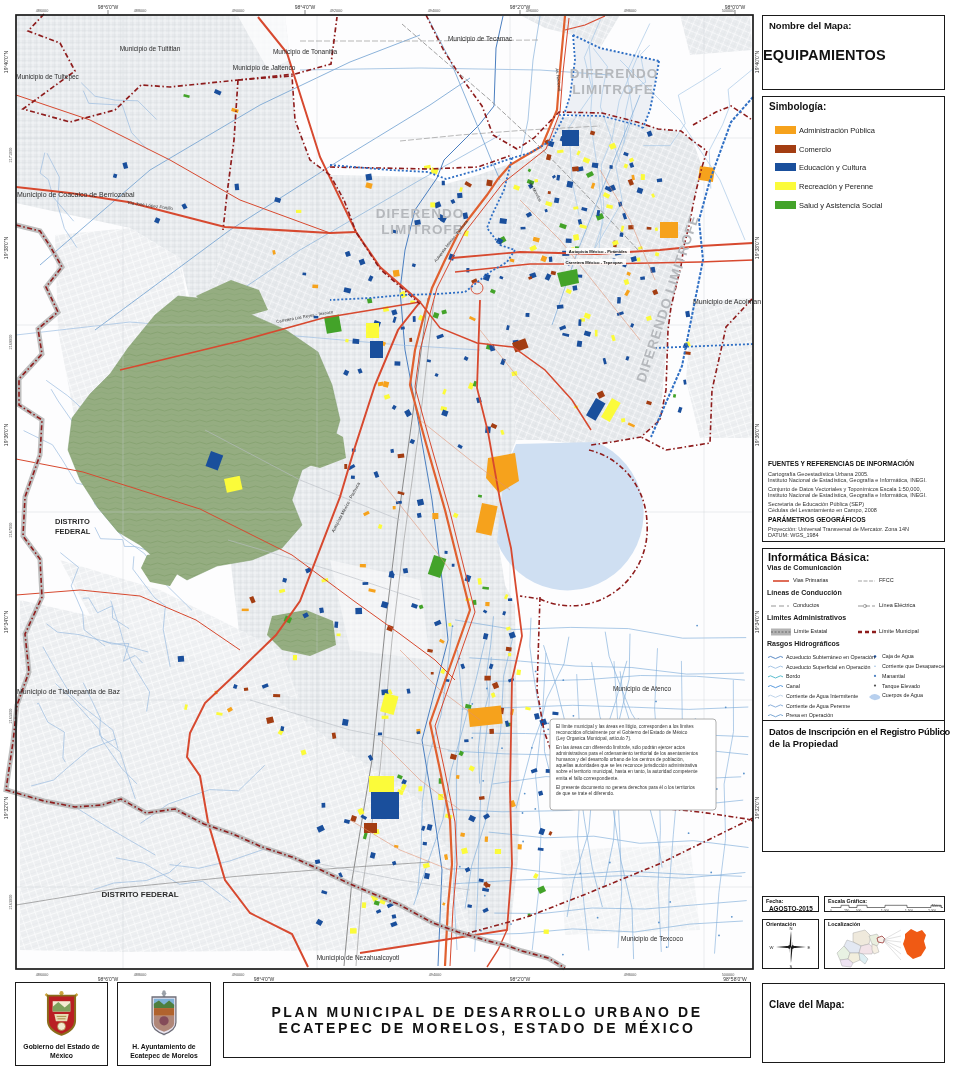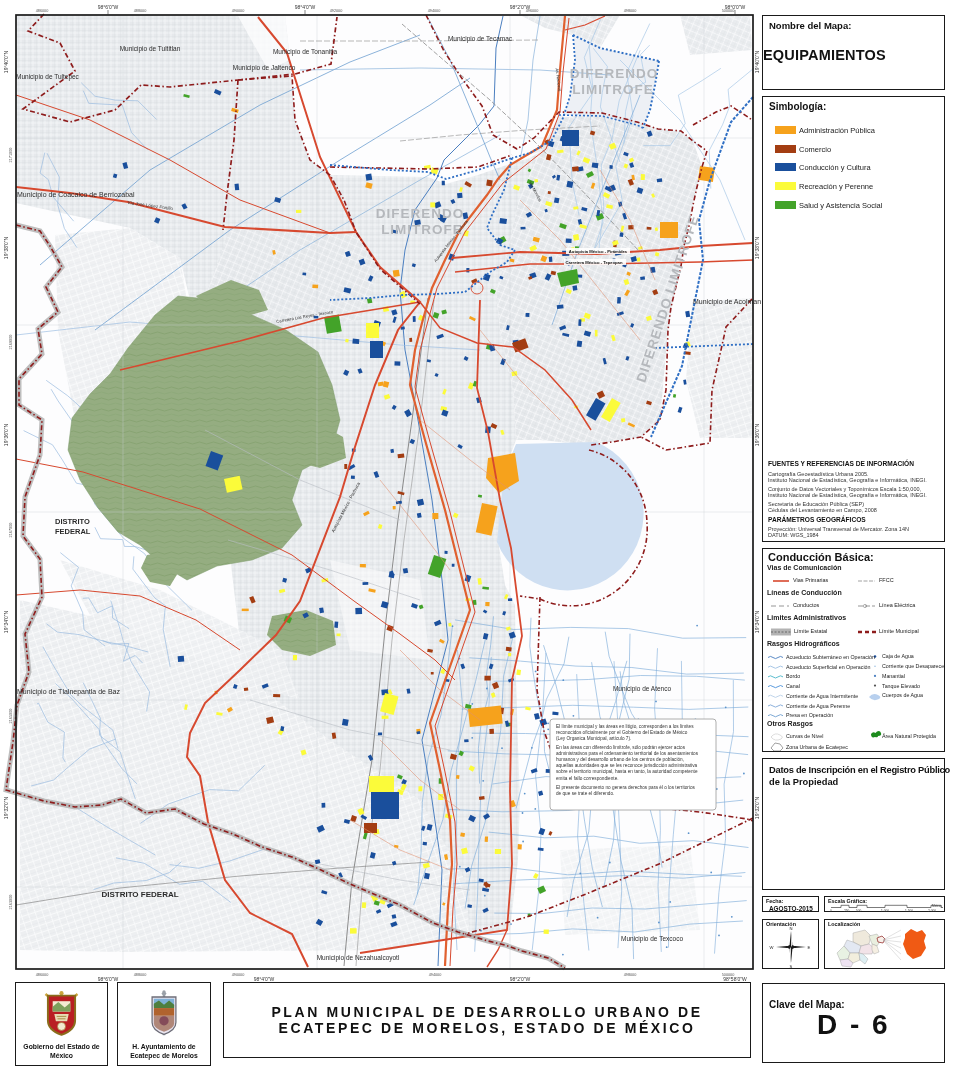--- a/index.html
+++ b/index.html
@@ -838,42 +838,42 @@
 
   <div class="ptitle" style="position:absolute;left:6px;top:4px;font-size:10px;">Simbología:</div>
 
   <div style="position:absolute;left:12px;top:29px;width:21px;height:8px;background:#f6a21c;"></div>
   <div style="position:absolute;left:36px;top:29px;font-size:7.5px;color:#222;white-space:nowrap;">Administración Pública</div>
 
   <div style="position:absolute;left:12px;top:48px;width:21px;height:8px;background:#a33d12;"></div>
   <div style="position:absolute;left:36px;top:48px;font-size:7.5px;color:#222;white-space:nowrap;text-align:right;">Comercio</div>
 
   <div style="position:absolute;left:12px;top:66px;width:21px;height:8px;background:#1a4f9c;"></div>
-  <div style="position:absolute;left:36px;top:66px;font-size:7.5px;color:#222;white-space:nowrap;">Conducción y Cultura</div>
+  <div style="position:absolute;left:36px;top:66px;font-size:7.5px;color:#222;white-space:nowrap;">Educación y Cultura</div>
 
   <div style="position:absolute;left:12px;top:85px;width:21px;height:8px;background:#fbfb3a;"></div>
   <div style="position:absolute;left:36px;top:85px;font-size:7.5px;color:#222;white-space:nowrap;">Recreación y Perenne</div>
 
   <div style="position:absolute;left:12px;top:104px;width:21px;height:8px;background:#43a329;"></div>
   <div style="position:absolute;left:36px;top:104px;font-size:7.5px;color:#222;white-space:nowrap;">Salud y Asistencia Social</div>
 
   <div class="ptitle" style="position:absolute;left:5px;top:363px;font-size:6.6px;white-space:nowrap;">FUENTES Y REFERENCIAS DE INFORMACIÓN</div>
 
   <div style="position:absolute;left:5px;top:374px;font-size:5.5px;line-height:6px;color:#333;white-space:nowrap;">Cartografía Geoestadística Urbana 2005.<br>Instituto Nacional de Estadística, Geografía e Informática, INEGI.</div>
   <div style="position:absolute;left:5px;top:389px;font-size:5.5px;line-height:6px;color:#333;white-space:nowrap;">Conjunto de Datos Vectoriales y Toponímicos Escala 1:50,000,<br>Instituto Nacional de Estadística, Geografía e Informática, INEGI.</div>
   <div style="position:absolute;left:5px;top:404px;font-size:5.5px;line-height:6px;color:#333;white-space:nowrap;">Secretaría de Educación Pública (SEP)<br>Cédulas del Levantamiento en Campo, 2008</div>
 
   <div class="ptitle" style="position:absolute;left:5px;top:419px;font-size:6.6px;white-space:nowrap;">PARÁMETROS GEOGRÁFICOS</div>
 
   <div style="position:absolute;left:5px;top:429px;font-size:5.5px;line-height:6px;color:#333;white-space:nowrap;">Proyección: Universal Transversal de Mercator. Zona 14N<br>DATUM: WGS_1984</div>
 </div>
 
 <div class="panel" style="left:762px;top:548px;width:183px;height:204px;">
 
-  <div class="ptitle" style="position:absolute;left:5px;top:2px;font-size:11px;">Conducción Básica:</div>
+  <div class="ptitle" style="position:absolute;left:5px;top:2px;font-size:11px;">Informática Básica:</div>
 <svg width="181" height="202" style="position:absolute;left:0;top:0;">
 <path d="M10,32 H26" stroke="#d7492f" stroke-width="1.6"></path>
 <path d="M95,32 H112" stroke="#8a8a8a" stroke-width="0.8" stroke-dasharray="4,1.5"></path>
 <path d="M8,57 H26" stroke="#8a8a8a" stroke-width="0.9" stroke-dasharray="5,3"></path>
 <path d="M95,57 H112" stroke="#8a8a8a" stroke-width="0.9" stroke-dasharray="5,2"></path>
       <circle cx="102" cy="57" r="1.6" fill="none" stroke="#666" stroke-width="0.5"></circle>
 <rect x="8" y="79.5" width="20" height="7" fill="#b3b3b3"></rect>
       <path d="M8,83 H28" stroke="#555" stroke-width="0.8" stroke-dasharray="2,1.5"></path>
 <path d="M95,83 H114" stroke="#8e1c1c" stroke-width="2.6" stroke-dasharray="4,3"></path>
 <path d="M5,108.5 q2.5,-2.2 5,0 t5,0 t5,0" stroke="#4a7fc0" stroke-width="0.9" fill="none"></path>
@@ -918,21 +918,21 @@
 <div style="position:absolute;left:119px;top:124px;font-size:5.3px;font-weight:normal;color:#222;white-space:nowrap;">Manantial</div>
 <div style="position:absolute;left:119px;top:134px;font-size:5.3px;font-weight:normal;color:#222;white-space:nowrap;">Tanque Elevado</div>
 <div style="position:absolute;left:119px;top:143px;font-size:5.3px;font-weight:normal;color:#222;white-space:nowrap;">Cuerpos de Agua</div>
 
 <div style="position:absolute;left:4px;top:171px;font-size:7.0px;font-weight:bold;color:#222;white-space:nowrap;">Otros Rasgos</div>
 <div style="position:absolute;left:23px;top:184px;font-size:5.3px;font-weight:normal;color:#222;white-space:nowrap;">Curvas de Nivel</div>
 <div style="position:absolute;left:23px;top:195px;font-size:5.3px;font-weight:normal;color:#222;white-space:nowrap;">Zona Urbana de Ecatepec</div>
 <div style="position:absolute;left:119px;top:184px;font-size:5.3px;font-weight:normal;color:#222;white-space:nowrap;">Área Natural Protegida</div>
 </div>
 
-<div class="panel" style="left:762px;top:758px;width:183px;height:132px;">
+<div class="panel" style="left:762px;top:720px;width:183px;height:132px;">
 
   <div class="ptitle" style="position:absolute;left:6px;top:6px;font-size:9.3px;letter-spacing:-0.25px;white-space:nowrap;">Datos de Inscripción en el Registro Público</div>
   <div class="ptitle" style="position:absolute;left:6px;top:17.5px;font-size:9.3px;white-space:nowrap;">de la Propiedad</div>
 </div>
 
 <div class="panel" style="left:762px;top:896px;width:57px;height:16px;">
   <div class="ptitle" style="position:absolute;left:3px;top:1px;font-size:5.4px;">Fecha:</div>
   <div class="ptitle" style="position:absolute;left:6px;top:7.5px;font-size:6.4px;white-space:nowrap;">AGOSTO-2015</div>
 </div>
 
@@ -989,21 +989,20 @@
 <path d="M58,13 L76,3 M58,13 L76,9 M58,13 L76,15 M58,13 L76,21 M58,13 L76,27 M58,13 L76,33" stroke="#aaa" stroke-width="0.35" fill="none"></path>
 
 <path d="M80,7 L86,2 L92,5 L97,3 L101,8 L99,14 L101,21 L96,29 L88,32 L82,27 L78,17 L80,11 Z" fill="#f05a14"></path>
   </svg>
 </div>
 
 <div class="panel" style="left:762px;top:983px;width:183px;height:80px;">
 
   <div class="ptitle" style="position:absolute;left:6px;top:5px;font-size:10px;margin-top:10px;">Clave del Mapa:</div>
 
-  <div class="ptitle" style="position:absolute;left:0;right:0;top:25px;text-align:center;font-size:28px;letter-spacing:2.5px;">D - 6</div>
 </div>
 
 <div class="panel" style="left:15px;top:982px;width:93px;height:84px;">
   <svg width="91" height="58" style="position:absolute;left:0;top:2px;">
 
 <g transform="translate(45.5,29) scale(0.8)">
 <path d="M-20,-25 L-13,-19 M20,-25 L13,-19" stroke="#caa53c" stroke-width="3"></path>
 <circle cx="0" cy="-26" r="2.6" fill="#caa53c"></circle>
 <path d="M-17,-23 L17,-23 L17,8 Q17,20 0,26 Q-17,20 -17,8 Z" fill="#b91e23" stroke="#8a6d1c" stroke-width="2.4"></path>
 <rect x="-11" y="-16" width="22" height="13" fill="#f3ead1"></rect>

